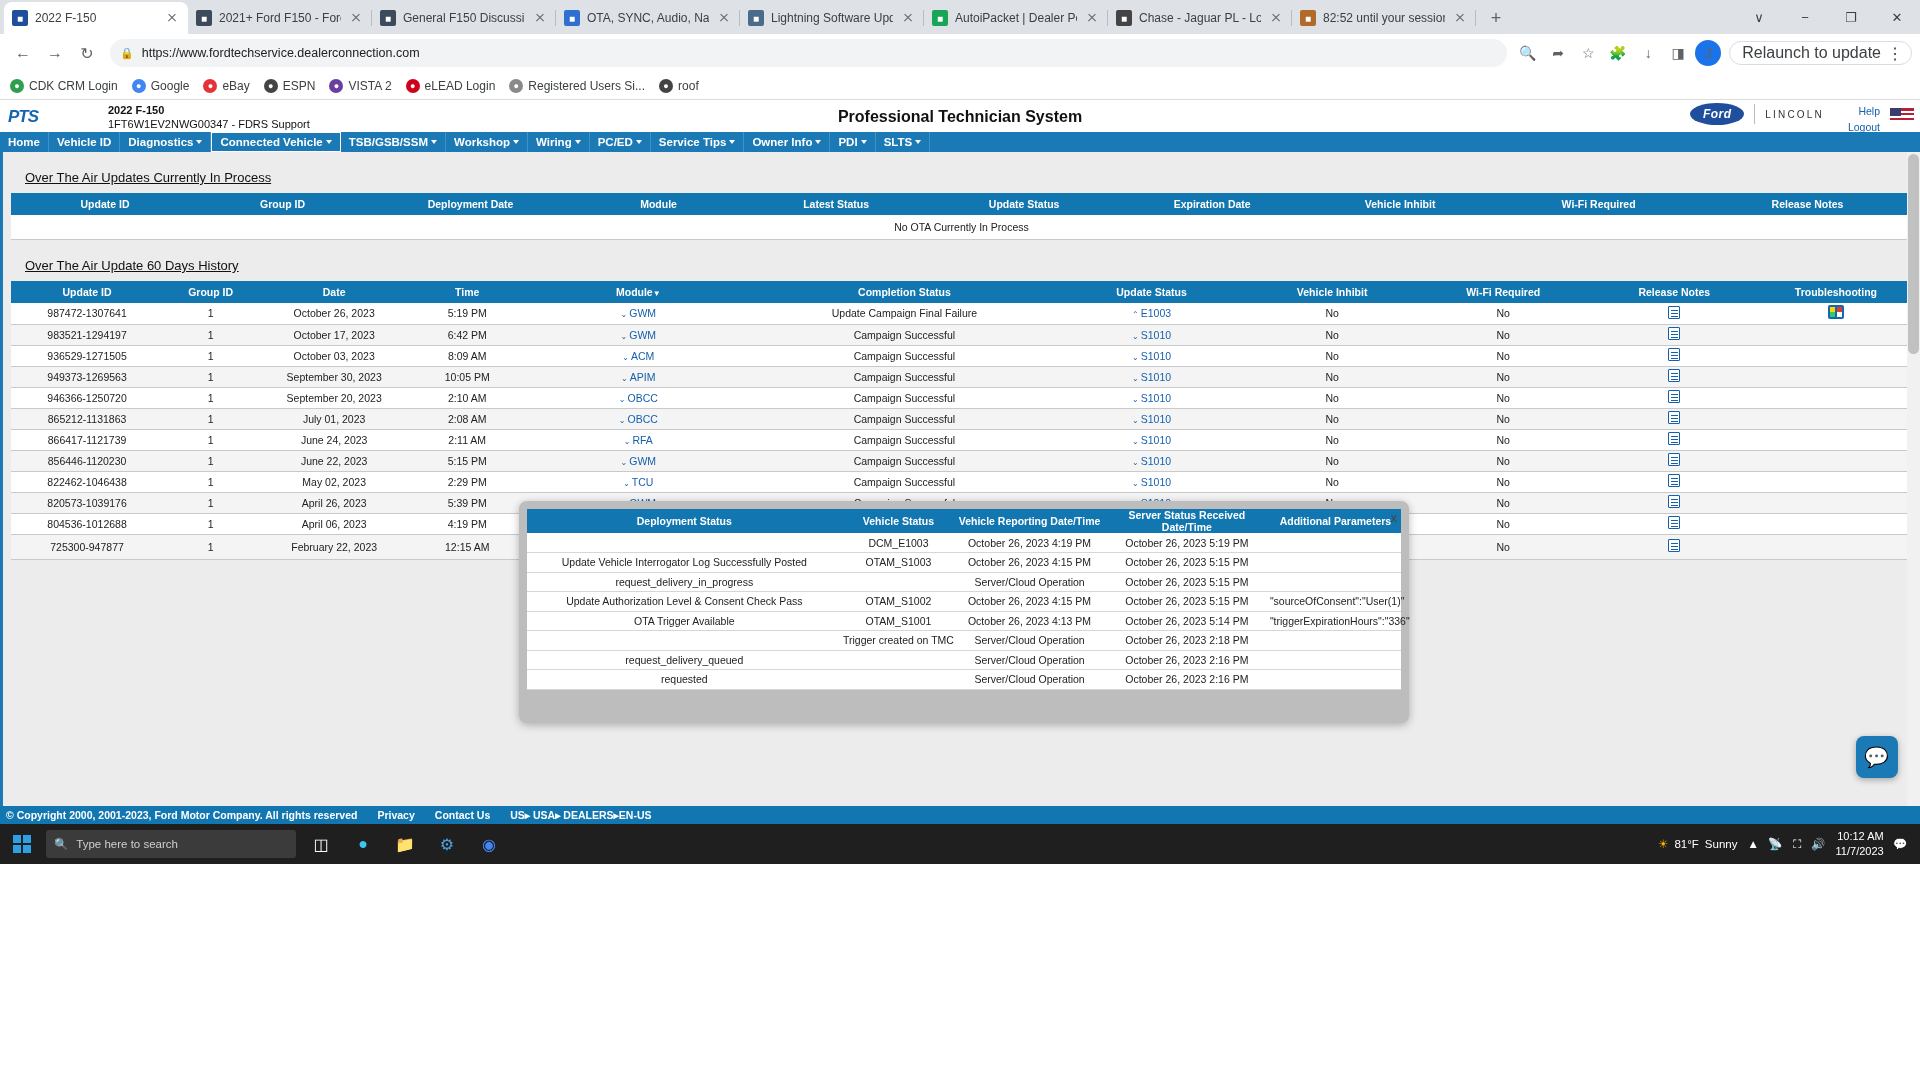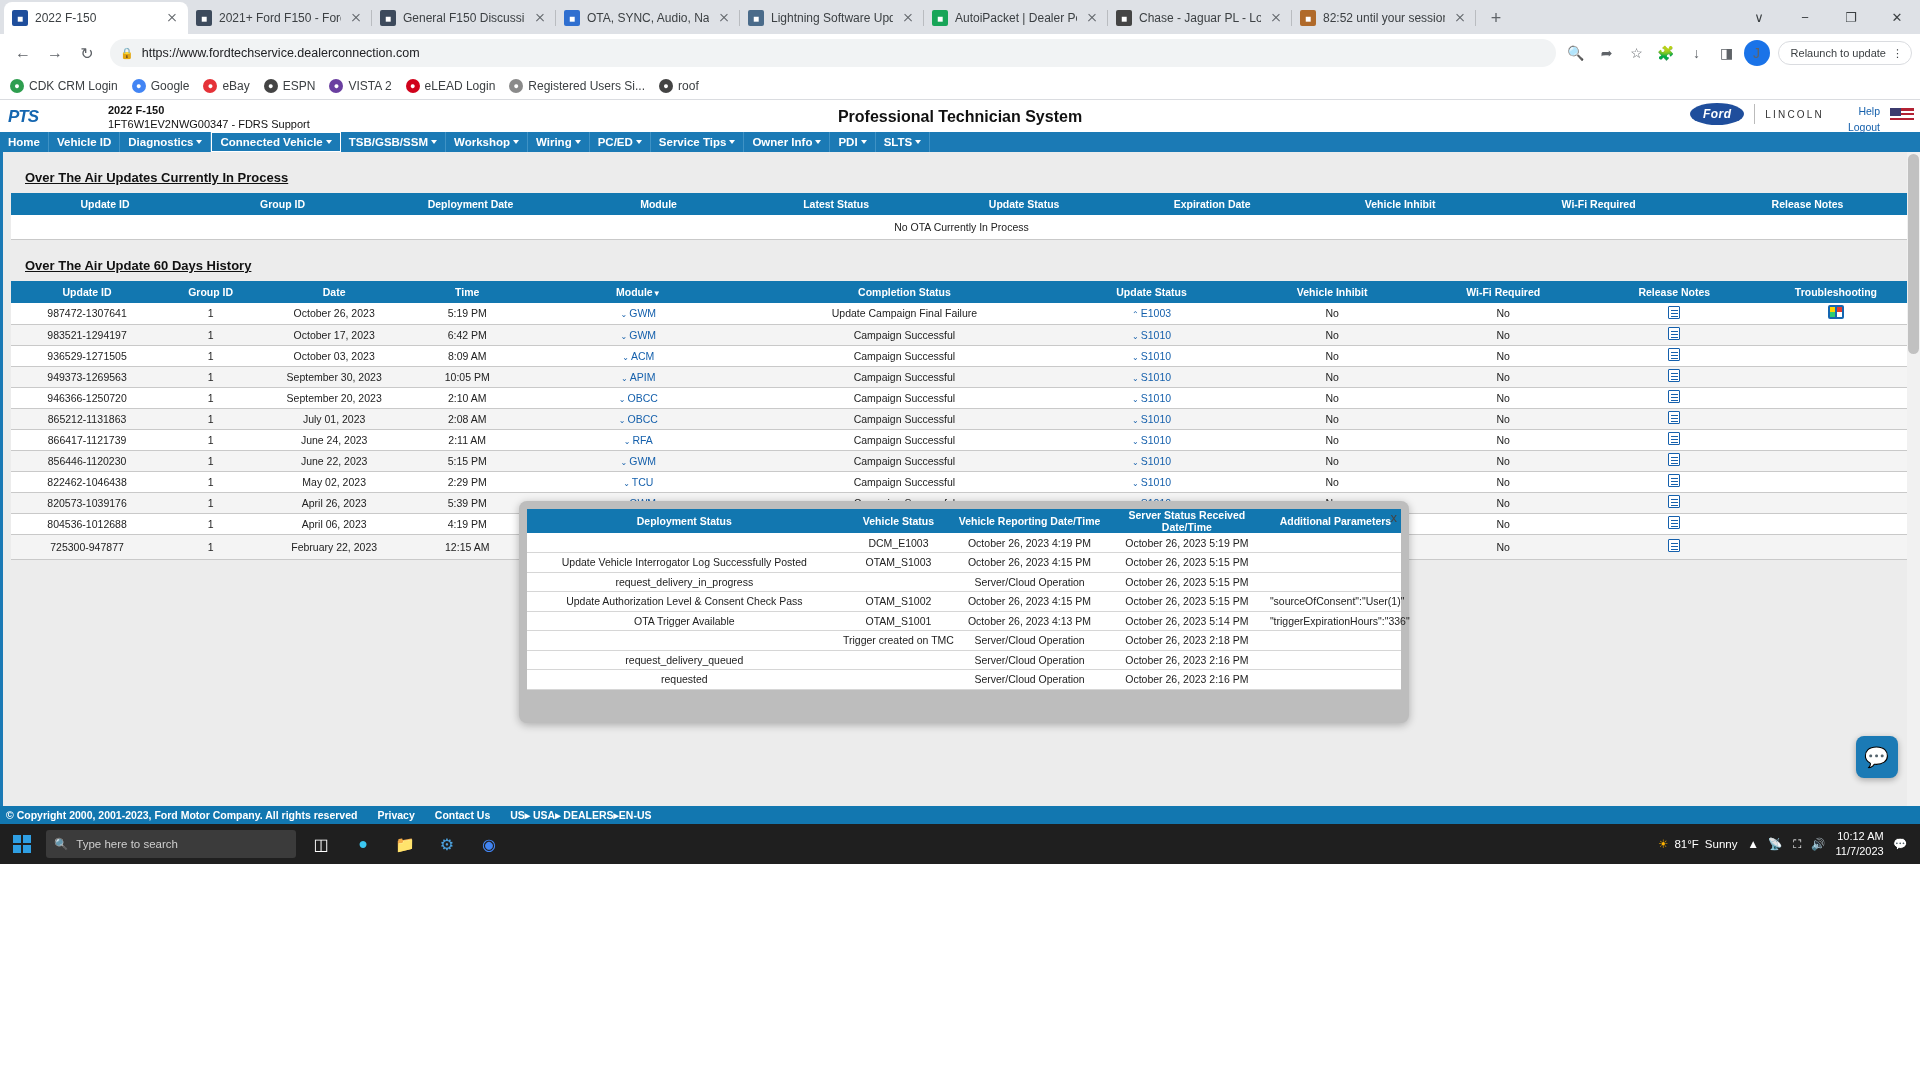--- a/index.html
+++ b/index.html
@@ -54,21 +54,21 @@
     font-size: 12.5px; color: #202124;
   }
   .omnibox .lock { font-size: 11px; color:#5f6368; }
   .tb-icons { display:flex; align-items:center; gap: 4px; }
   .tb-icons > span { width: 26px; height: 26px; display:flex; align-items:center;
     justify-content:center; color:#5f6368; font-size:14px; }
   .avatar-circle { width: 20px; height:20px; border-radius:50%; background:#1a73e8;
     color:#fff; font-size:11px; display:flex; align-items:center; justify-content:center; }
   .relaunch {
     height: 24px; border: 1px solid #dadce0; border-radius: 13px; display:flex;
-    align-items:center; padding: 0 8px 0 12px; gap:6px; font-size:11px; color:#3c4043;
+    align-items:center; padding: 0 8px 0 12px; gap:6px; font-size:16px; color:#3c4043;
     margin-left: 6px;
   }
 
   .bookmarks-bar {
     height: 28px; background:#ffffff; display:flex; align-items:center;
     padding: 0 10px; gap: 14px; font-size: 12px; color:#3c4043;
     border-bottom: 1px solid #dadce0;
   }
   .bm { display:flex; align-items:center; gap:5px; white-space:nowrap; }
   .bm .bmico { width:14px; height:14px; border-radius:50%; display:flex;
@@ -108,21 +108,21 @@
   .pts-nav .nav-item.sel { background:#1b7ab5; border:1px solid #fff; }
   .caret-dn { width:0;height:0;border-left:3px solid transparent;border-right:3px solid transparent;
      border-top:4px solid #fff; display:inline-block; }
 
   
   .page {
     position: relative; height: 654px; background: #ececec;
     border-left: 3px solid #1b7ab5; overflow: hidden;
   }
   .sec-title {
-    font-size: 13px; font-weight: 700; color:#111; text-decoration: underline;
+    font-size: 13px; font-weight: 400; color:#111; text-decoration: underline;
     padding: 18px 0 8px 22px;
   }
   .grid-wrap { padding: 0 8px; }
 
   table.ota { width:100%; border-collapse: collapse; table-layout: fixed; }
   table.ota thead th {
     background:#1277b0; color:#fff; font-size:10.5px; font-weight:700;
     height: 22px; text-align:center; white-space:nowrap;
   }
   table.ota td {

